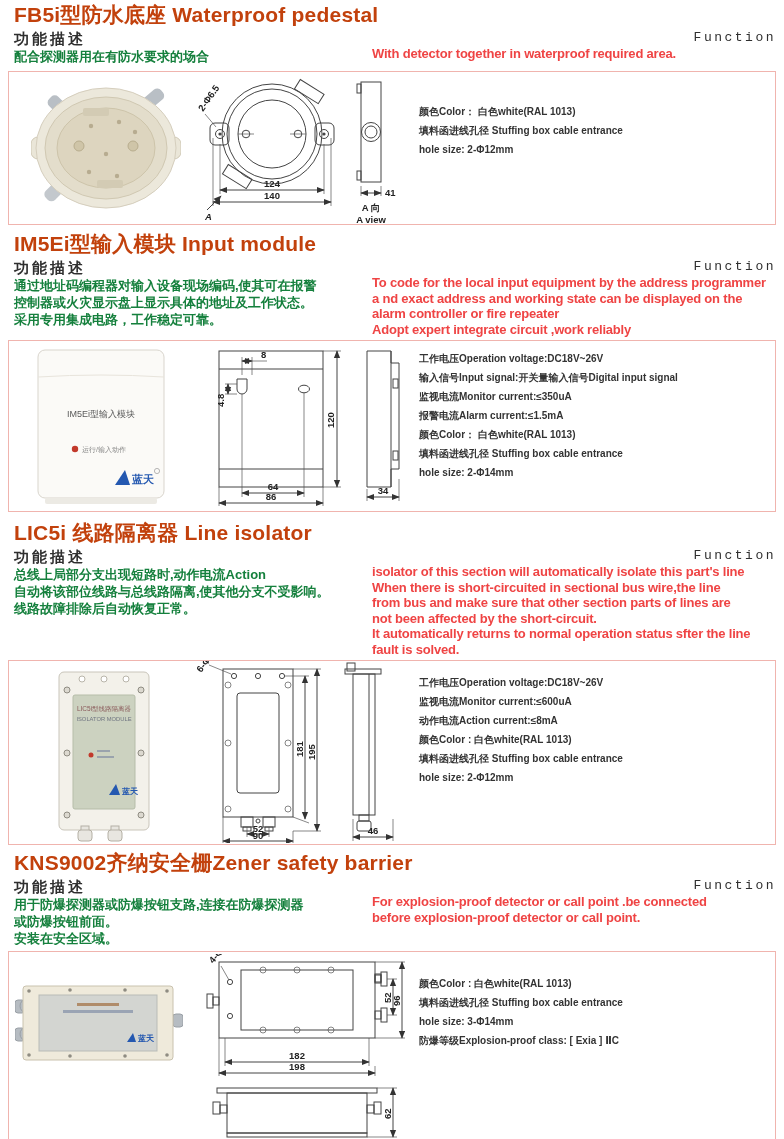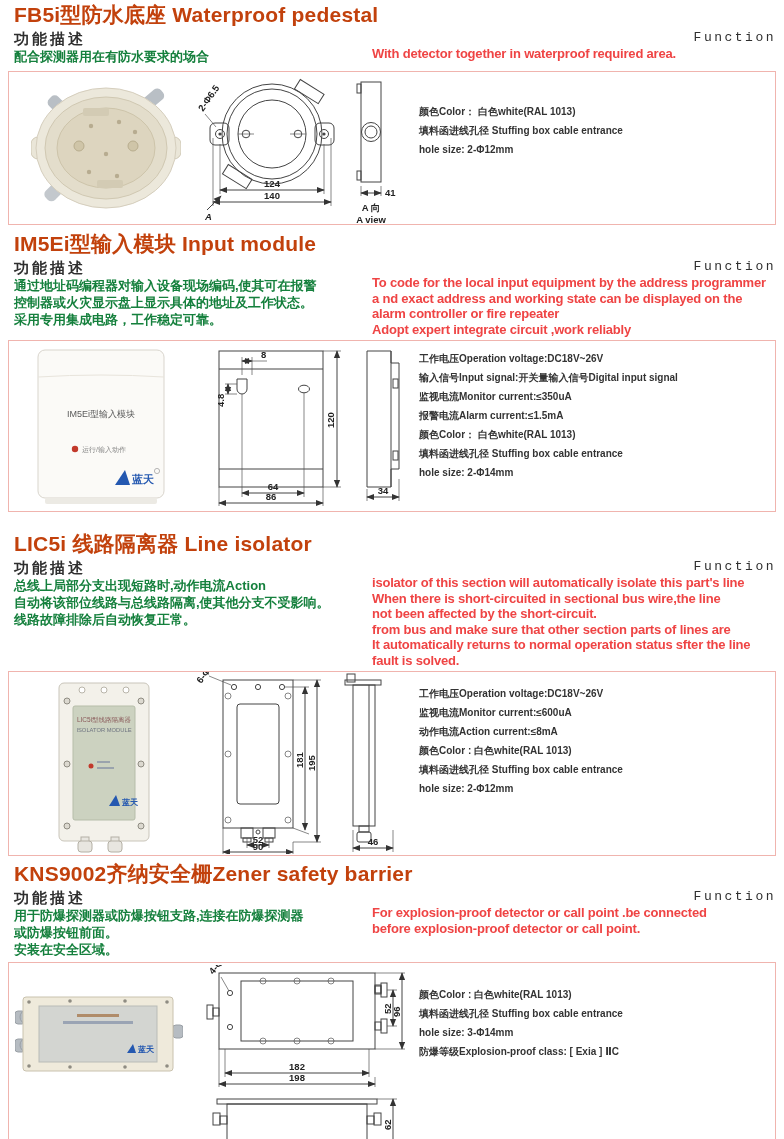--- a/index.html
+++ b/index.html
@@ -209,35 +209,35 @@
         <div>输入信号Input signal:开关量输入信号Digital input signal</div>
         <div>监视电流Monitor current:≤350uA</div>
         <div>报警电流Alarm current:≤1.5mA</div>
         <div>颜色Color： 白色white(RAL 1013)</div>
         <div>填料函进线孔径 Stuffing box cable entrance</div>
         <div>hole size: 2-Φ14mm</div>
       </div>
     </div>
   </div>
 
-  <div class="section" style="margin-top:19px;">
+  <div class="section" style="margin-top:8px;">
     <div class="sec-title">LIC5i 线路隔离器 Line isolator</div>
     <div class="sec-head" style="min-height:106px;">
       <div class="col-left">
         <div class="desc-label">功能描述</div>
         <div class="desc-line">总线上局部分支出现短路时,动作电流Action</div>
         <div class="desc-line">自动将该部位线路与总线路隔离,使其他分支不受影响。</div>
         <div class="desc-line">线路故障排除后自动恢复正常。</div>
       </div>
       <div class="col-right">
         <div class="fn-label">Function</div>
         <div class="fn-line">isolator of this section will automatically isolate this part's line</div>
         <div class="fn-line">When there is short-circuited in sectional bus wire,the line</div>
+        <div class="fn-line">from bus and make sure that other section parts of lines are</div>
         <div class="fn-line">not been affected by the short-circuit.</div>
-        <div class="fn-line">from bus and make sure that other section parts of lines are</div>
         <div class="fn-line">It automatically returns to normal operation status sfter the line</div>
         <div class="fn-line">fault is solved.</div>
       </div>
     </div>
     <div class="panel" style="height:183px;">
 
       <svg width="106" height="178" viewBox="0 0 106 178" style="margin:4px 0 0 42px;">
         <rect x="8" y="7" width="90" height="158" rx="5" fill="#f3f1ea" stroke="#c9c5ba"></rect>
         <circle cx="31" cy="14" r="3" fill="#fff" stroke="#b9b5aa"></circle>
         <circle cx="53" cy="14" r="3" fill="#fff" stroke="#b9b5aa"></circle>

